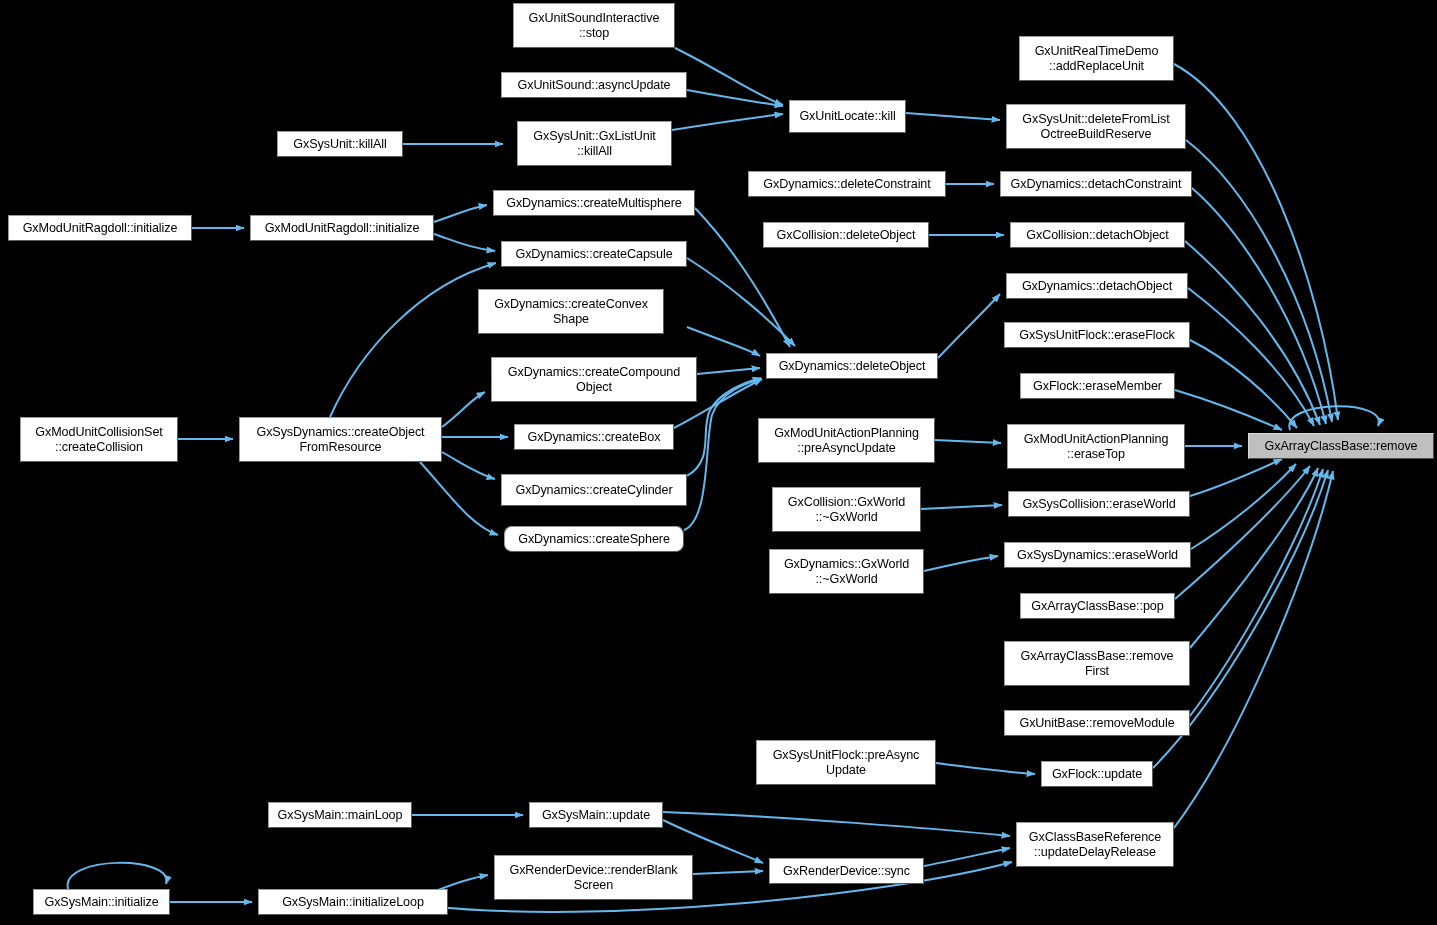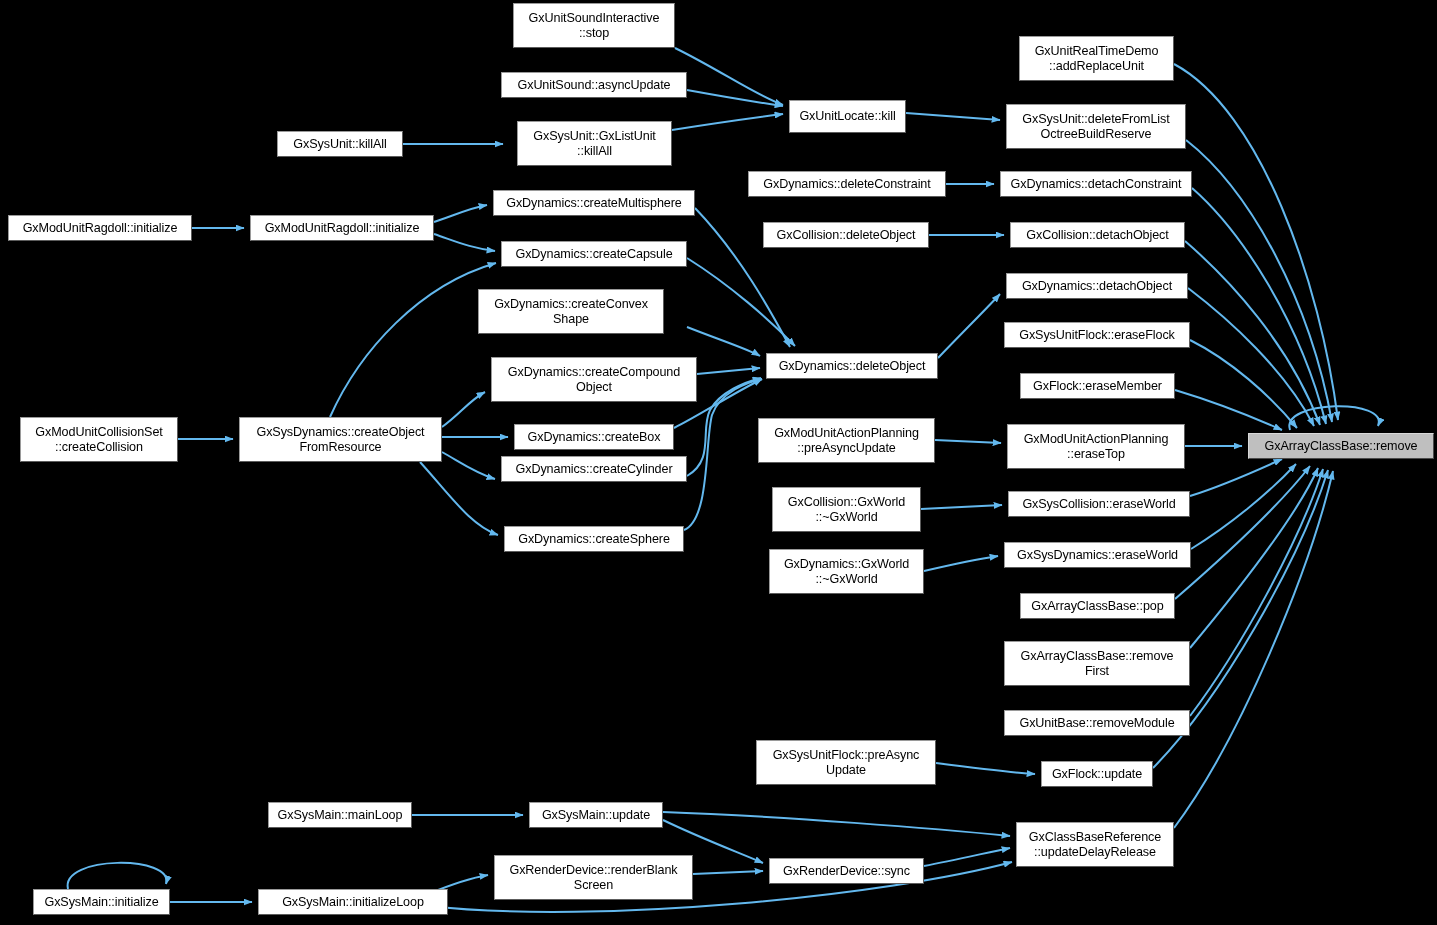--- a/index.html
+++ b/index.html
@@ -122,22 +122,22 @@
       <div class="node" style="left: 1006px; top: 273px; width: 182px; height: 26px;">GxDynamics::detachObject</div>
       <div class="node" style="left: 8px; top: 215px; width: 184px; height: 26px;">GxModUnitRagdoll::initialize</div>
       <div class="node" style="left: 250px; top: 215px; width: 184px; height: 26px;">GxModUnitRagdoll::initialize</div>
       <div class="node" style="left: 493px; top: 190px; width: 202px; height: 26px;">GxDynamics::createMultisphere</div>
       <div class="node" style="left: 501px; top: 241px; width: 186px; height: 26px;">GxDynamics::createCapsule</div>
       <div class="node" style="left: 478px; top: 289px; width: 186px; height: 45px;">GxDynamics::createConvex
 Shape</div>
       <div class="node" style="left: 491px; top: 357px; width: 206px; height: 45px;">GxDynamics::createCompound
 Object</div>
       <div class="node" style="left: 514px; top: 424px; width: 160px; height: 26px;">GxDynamics::createBox</div>
-      <div class="node" style="left: 501px; top: 456px; width: 186px; height: 26px;">GxDynamics::createCylinder</div>
-      <div class="node" style="left: 504px; top: 526px; width: 180px; height: 26px;">GxDynamics::createSphere</div>
+      <div class="node" style="left: 501px; top: 474px; width: 186px; height: 32px;">GxDynamics::createCylinder</div>
+      <div class="node" style="left: 504px; top: 526px; width: 180px; height: 26px; border-radius: 8px;">GxDynamics::createSphere</div>
       <div class="node" style="left: 20px; top: 417px; width: 158px; height: 45px;">GxModUnitCollisionSet
 ::createCollision</div>
       <div class="node" style="left: 239px; top: 417px; width: 203px; height: 45px;">GxSysDynamics::createObject
 FromResource</div>
       <div class="node" style="left: 766px; top: 353px; width: 172px; height: 26px;">GxDynamics::deleteObject</div>
       <div class="node" style="left: 758px; top: 418px; width: 177px; height: 45px;">GxModUnitActionPlanning
 ::preAsyncUpdate</div>
       <div class="node" style="left: 1004px; top: 322px; width: 186px; height: 26px;">GxSysUnitFlock::eraseFlock</div>
       <div class="node" style="left: 1020px; top: 373px; width: 155px; height: 26px;">GxFlock::eraseMember</div>
       <div class="node" style="left: 1007px; top: 424px; width: 178px; height: 45px;">GxModUnitActionPlanning

